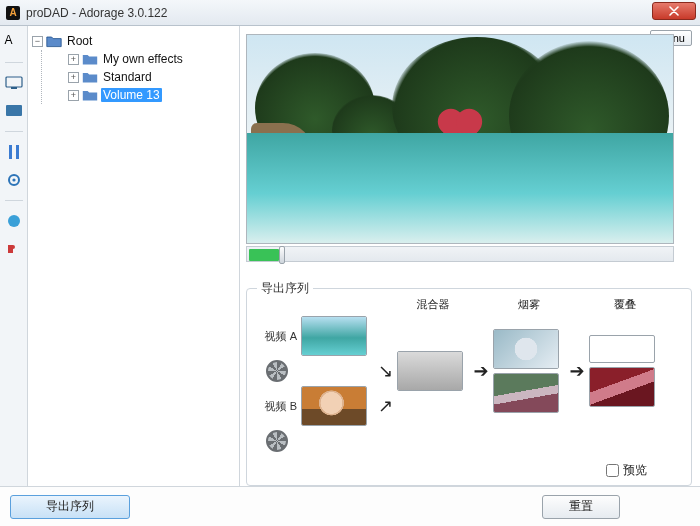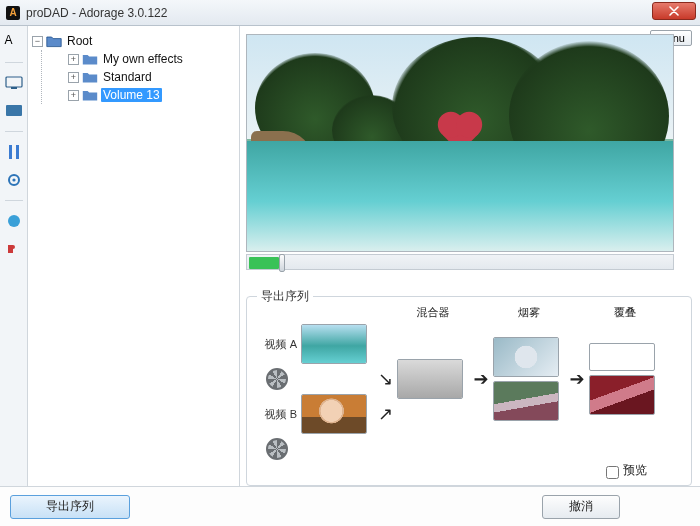--- a/index.html
+++ b/index.html
@@ -62,21 +62,21 @@
 .thumb{width:66px;height:40px;border:1px solid #9aa3ab;border-radius:2px;overflow:hidden;flex:none;cursor:pointer}
 .thumb .imgA{width:100%;height:100%;background:linear-gradient(#b7dff0 0%, #3fa6a3 55%, #65cfd2 100%)}
 .thumb .imgB{width:100%;height:100%;background:radial-gradient(circle at 46% 42%, #f2d1b5 0 26%, #deb38f 27% 30%, transparent 31%), linear-gradient(#c97d35 0 58%, #6d4a28 58% 100%)}
 .thumb .imgMix{width:100%;height:100%;background:linear-gradient(#dadada,#a8a8a8);filter:grayscale(1)}
 .thumb .imgSmoke{width:100%;height:100%;background:radial-gradient(circle, #dfe6ed 0 30%, transparent 31%), linear-gradient(135deg,#9abac7,#e5edf3)}
 .thumb .imgOver{width:100%;height:100%;background:linear-gradient(160deg,#8a1f2a 0 40%,#d07b8a 40% 60%,#6a1620 60% 100%)}
 .thumb .imgFx1{width:100%;height:100%;background:linear-gradient(170deg,#5b7a5c 0 45%, #cbb6c0 45% 62%, #84495a 62% 100%)}
 .reel{width:22px;height:22px;border-radius:50%;background:repeating-conic-gradient(#6a6e72 0 30deg, #b9bec2 30deg 60deg);border:2px solid #6a6e72;margin:0 auto}
 .arrow{font-size:18px;color:#222;text-align:center}
 .smallstack{display:flex;flex-direction:column;gap:3px;align-items:flex-end}
-.previewchk{display:flex;align-items:flex-end;justify-content:flex-end;gap:4px;font-size:12px;color:#222;margin-top:2px;padding-right:34px}
+.previewchk{display:flex;align-items:center;justify-content:flex-end;gap:4px;font-size:12px;color:#222;margin-top:10px;padding-right:34px}
 .previewchk input{width:13px;height:13px}
 
 .footer { position:absolute; left:0; right:0; bottom:0; height:40px; border-top:1px solid #d0d6dc; display:flex; align-items:center; padding:0 10px; gap:10px; background:#fdfdfd;}
 .footer .spacer{flex:1 1 auto}
 button.winbtn { min-width:78px; height:24px; border:1px solid #9aa3ab; background:linear-gradient(#fdfdfd,#e6ebf0); border-radius:3px; font-size:12px; color:#222; cursor:pointer; }
 button.primary { min-width:120px; border-color:#5aa0dd; background:linear-gradient(#eaf4fd,#c8e1f6);font-family:Liberation Mono, monospace; }
 
 
 .fold-blue{fill:#5b8bca}.fold-outline{stroke:#1f4f8a;fill:none;stroke-width:1}
 </style>
@@ -252,15 +252,15 @@
         <input type="checkbox" style="">
         <span>预览</span>
       </div>
     </fieldset>
   </div>
 </div>
 
 <div class="footer">
   <button class="winbtn primary">导出序列</button>
   <div class="spacer"></div>
-  <button class="winbtn">撤消</button>
+  <button class="winbtn">重置</button>
   <div style="width:60px"></div>
 </div>
 
 </body></html>

